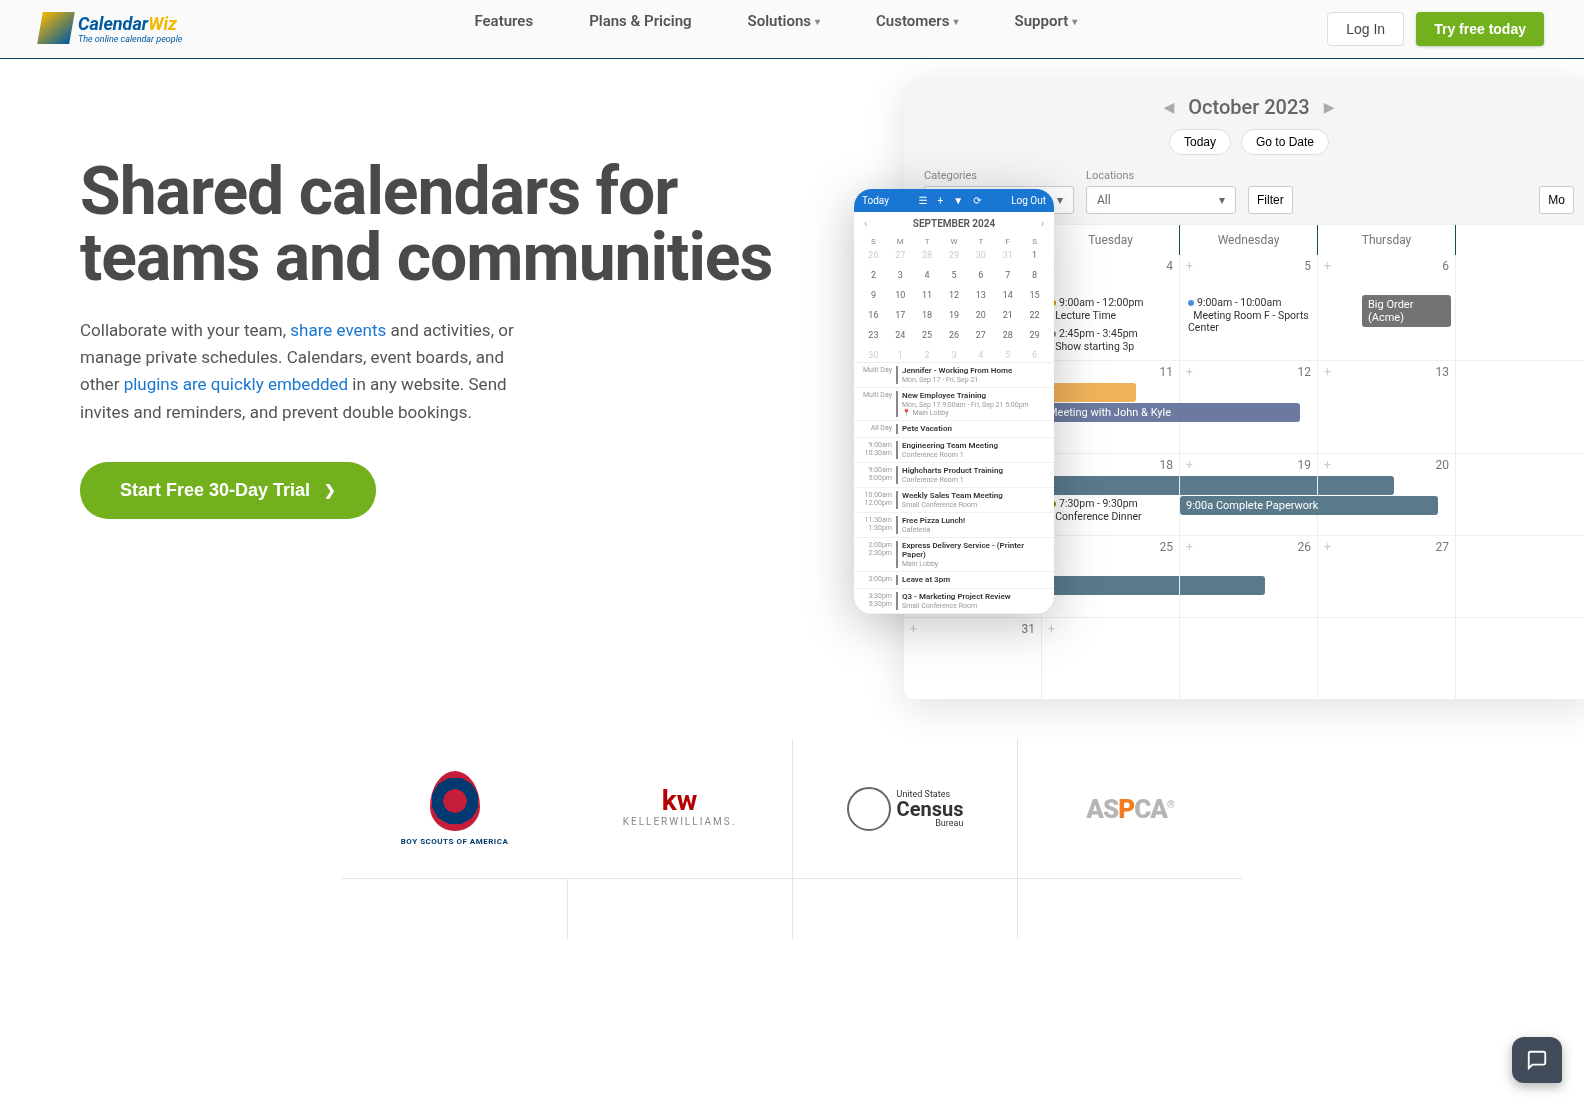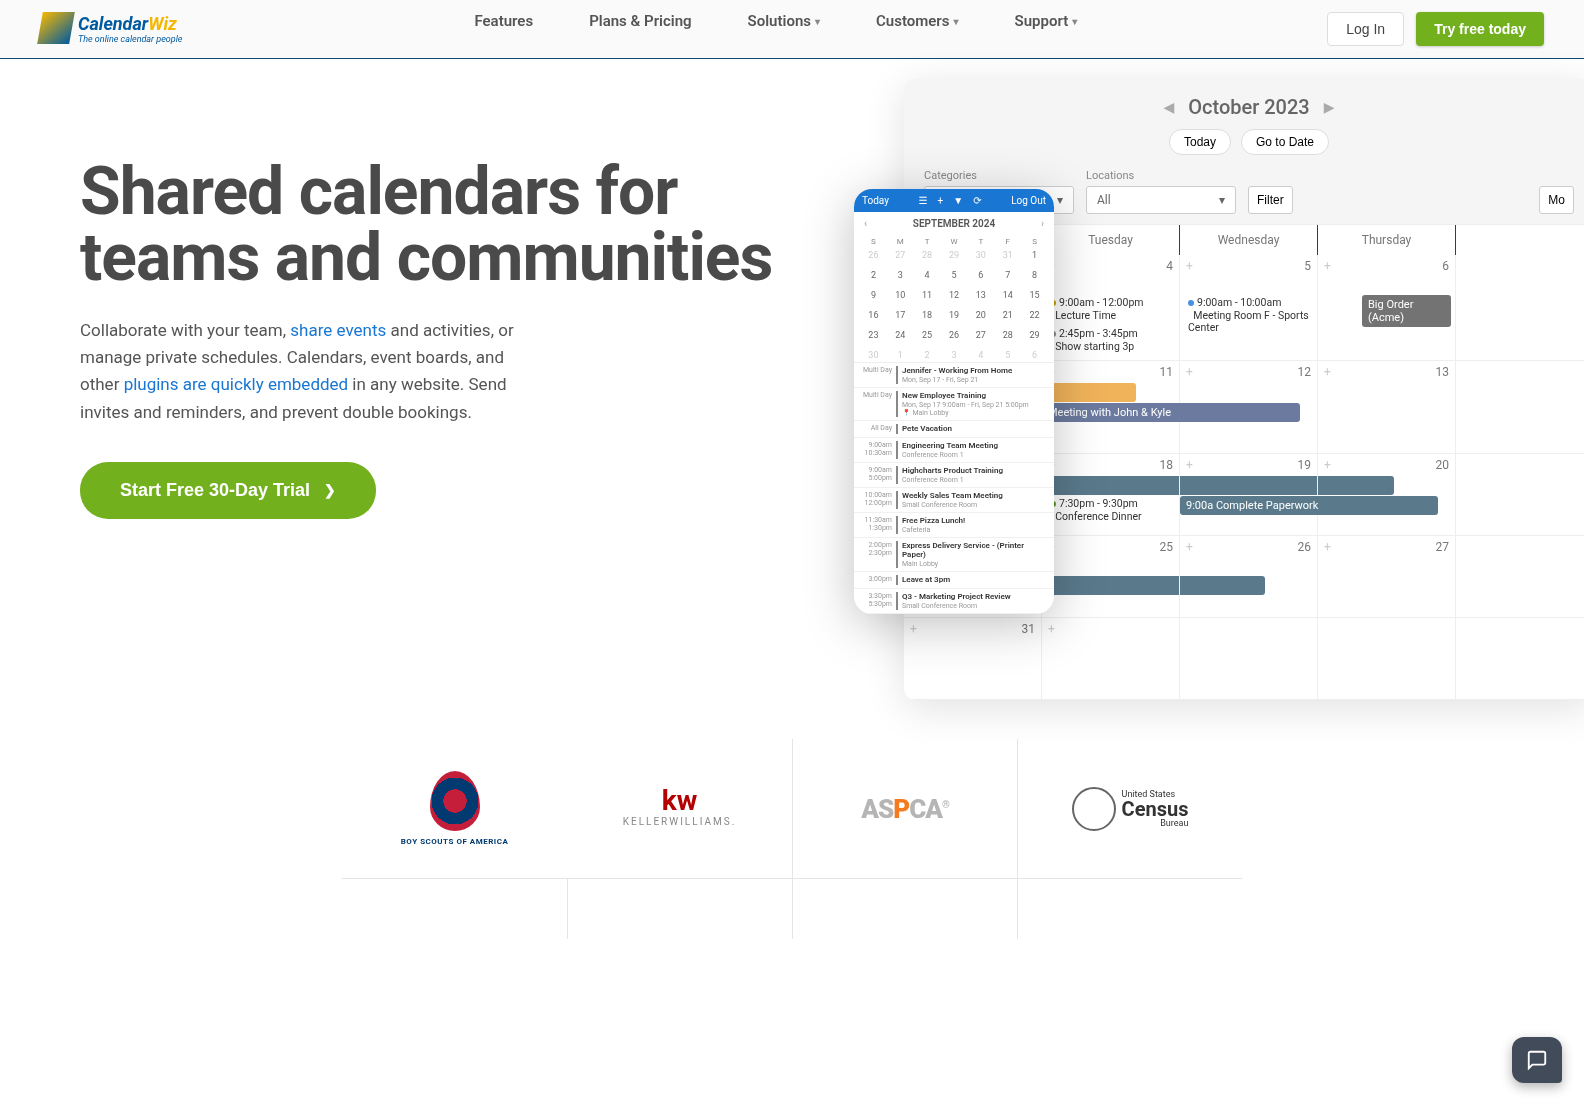--- a/index.html
+++ b/index.html
@@ -432,31 +432,31 @@
 <section class="logos">
   <div class="logo-cell">
     <div class="bsa-badge"></div>
     <div class="bsa-sub">BOY SCOUTS OF AMERICA</div>
   </div>
   <div class="logo-cell" style="border-left:none">
     <div class="kw">kw</div>
     <div class="kw-sub">KELLERWILLIAMS.</div>
   </div>
   <div class="logo-cell">
-    <div class="aspca"><span>AS</span><span class="p">P</span><span>CA</span><span style="font-size:10px;vertical-align:super">®</span></div>
-  </div>
-  <div class="logo-cell">
     <div class="census">
       <span class="census-seal"></span>
       <div class="census-txt">
         <span class="census-sm">United States</span>
         <span style="font-size:20px">Census</span>
         <span class="census-sm" style="text-align:right">Bureau</span>
       </div>
     </div>
+  </div>
+  <div class="logo-cell">
+    <div class="aspca"><span>AS</span><span class="p">P</span><span>CA</span><span style="font-size:10px;vertical-align:super">®</span></div>
   </div>
 </section>
 <section class="logos2">
   <div class="logo-cell2" style="border-left:none"></div>
   <div class="logo-cell2"></div>
   <div class="logo-cell2"></div>
   <div class="logo-cell2"></div>
 </section>
 
 <div class="chat">

